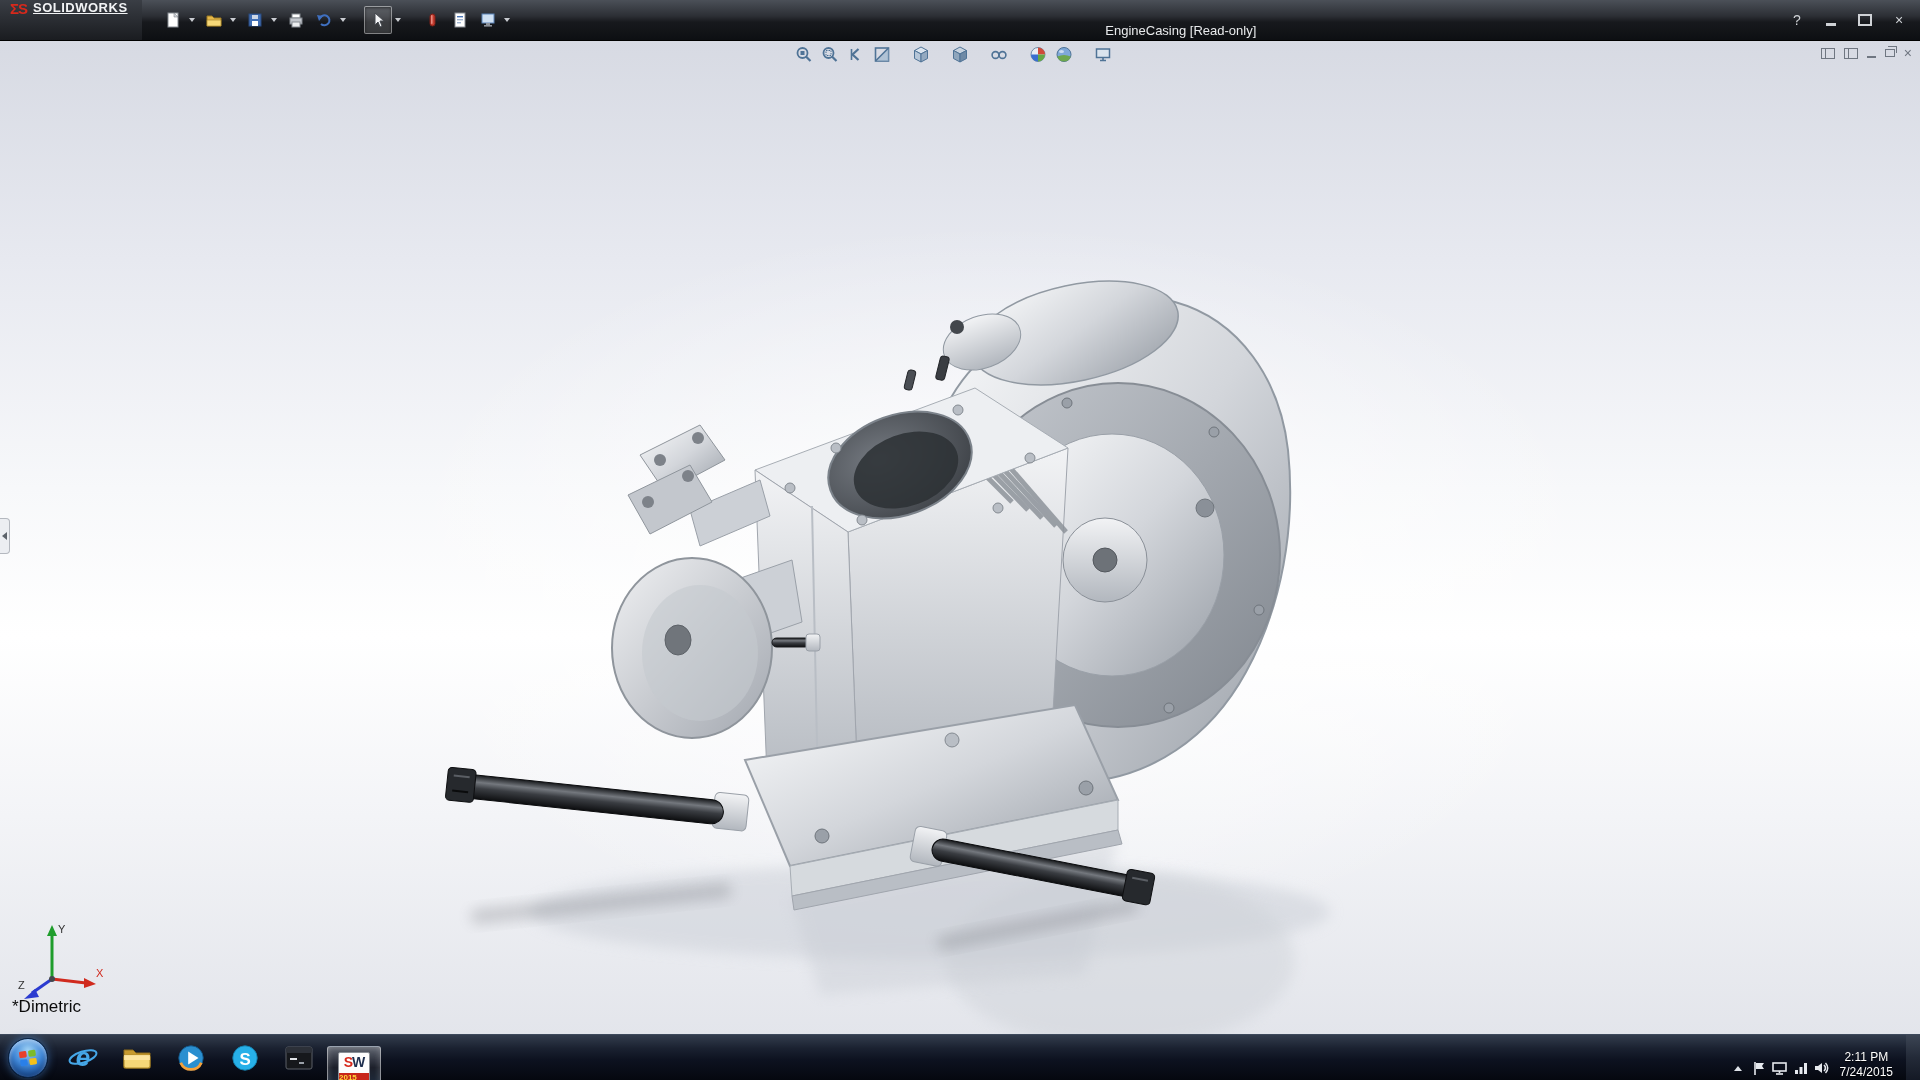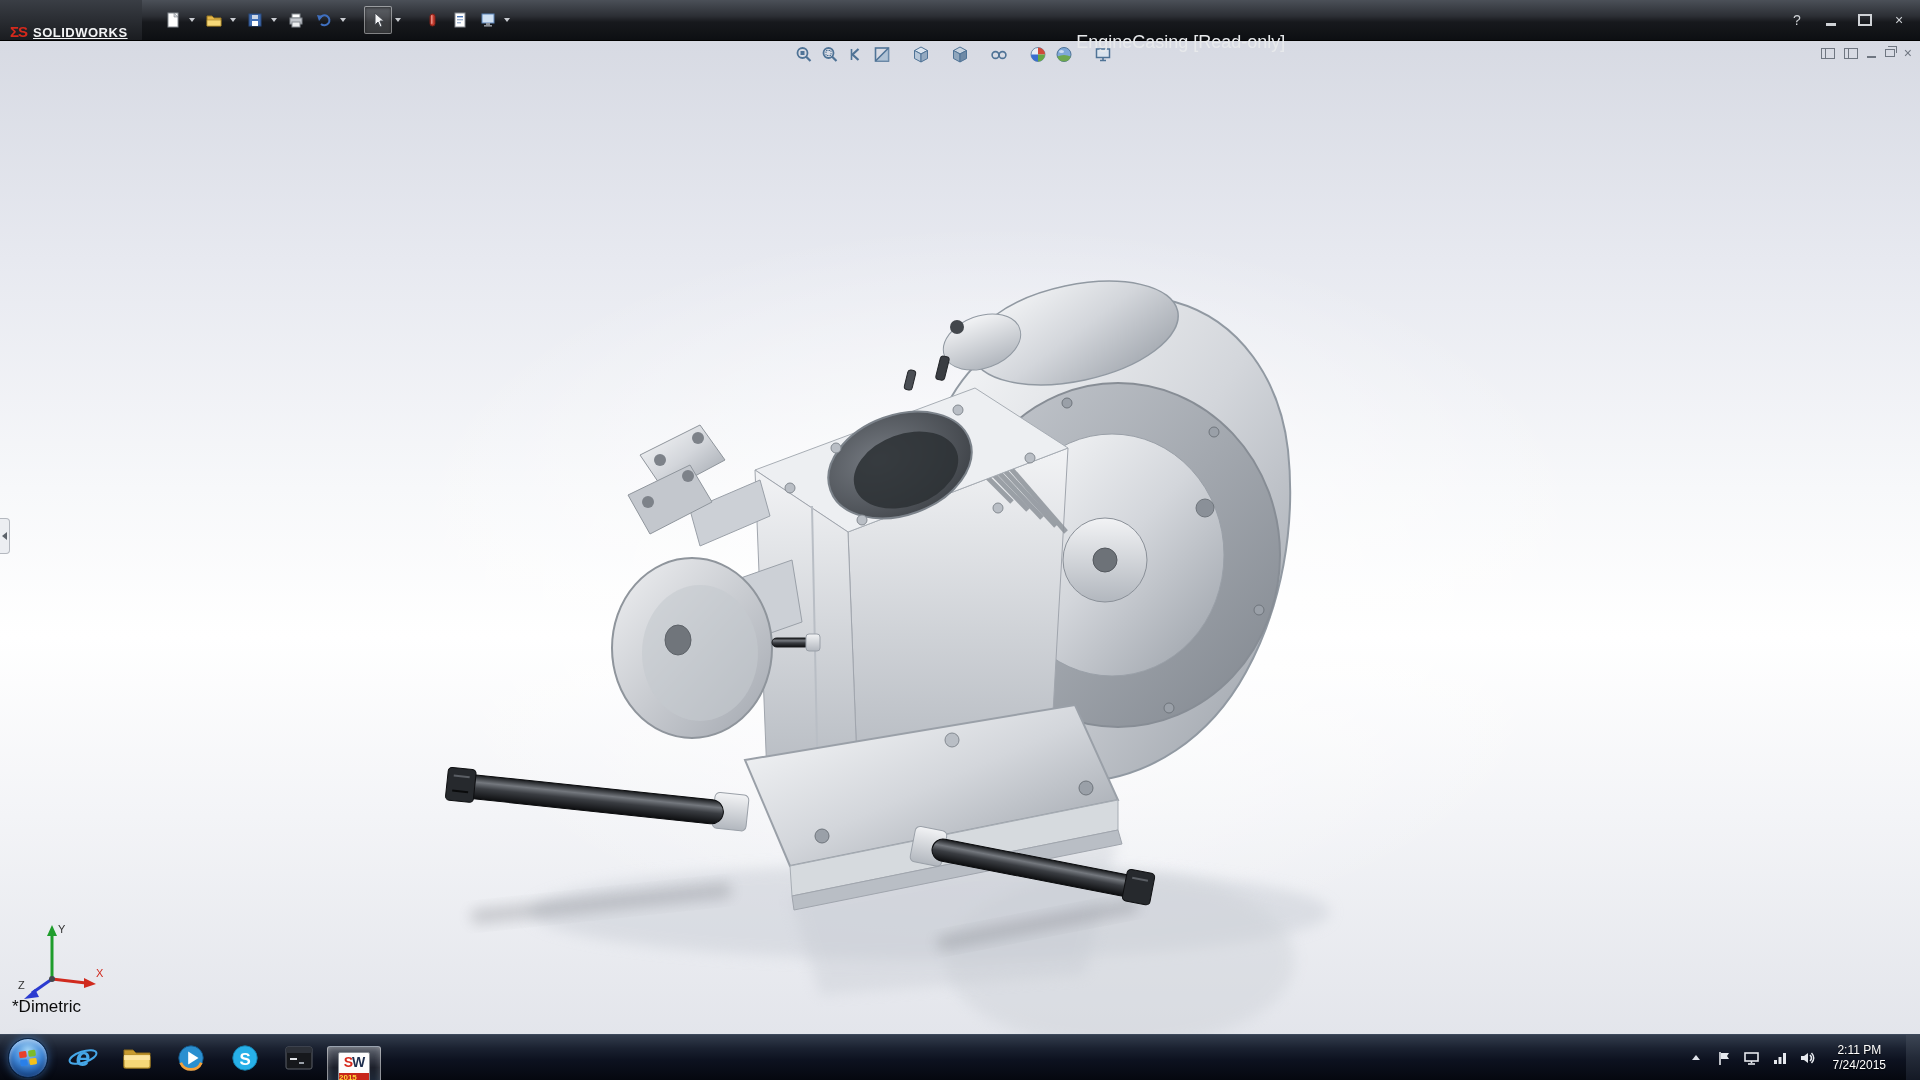--- a/index.html
+++ b/index.html
@@ -9,32 +9,32 @@
     background:#000;
     -webkit-font-smoothing:antialiased;
   }
   
   .titlebar{
     position:absolute;top:0;left:0;right:0;height:40px;
     background:linear-gradient(#4b5058 0%,#2c2f35 40%,#17191d 55%,#0d0f12 100%);
     display:flex;align-items:center;z-index:30;
     border-bottom:1px solid #000;
   }
-  .logo{display:flex;align-items:flex-end;gap:6px;padding:0 14px 0 10px;height:100%;
+  .logo{display:flex;align-items:flex-start;gap:6px;padding:0 14px 0 10px;height:100%;
     background:linear-gradient(#3a3e45,#1a1c20);}
   .logo-mark{color:#d6291c;font-weight:bold;font-size:15px;letter-spacing:-1px;}
   .logo-text{color:#f2f3f5;font-weight:bold;font-size:13px;letter-spacing:.5px;text-decoration:underline;}
   .qat{display:flex;align-items:center;gap:2px;margin-left:18px;}
   .tb-btn{width:26px;height:26px;display:flex;align-items:center;justify-content:center;border-radius:2px;}
   .tb-btn.active{background:rgba(255,255,255,.16);border:1px solid rgba(255,255,255,.38);box-shadow:inset 0 1px 3px rgba(0,0,0,.5);}
   .caret{width:0;height:0;border-left:3.5px solid transparent;border-right:3.5px solid transparent;border-top:4px solid #c9ccd1;margin:0 4px 0 1px;}
   .qat .gap{width:10px;}
   .win-title{
-    position:absolute;left:61.5%;top:16px;height:52px;transform:translateX(-50%);
-    display:flex;align-items:center;color:#e8eaec;font-size:18px;white-space:nowrap;
+    position:absolute;left:61.5%;top:4px;height:52px;transform:translateX(-50%);
+    display:flex;align-items:center;color:#e8eaec;font-size:13px;white-space:nowrap;
   }
   .win-controls{position:absolute;right:6px;top:0;height:40px;display:flex;align-items:center;gap:4px;}
   .wc{width:30px;height:22px;display:flex;align-items:center;justify-content:center;color:#cfd2d6;font-size:14px;border-radius:2px;}
   .glyph-min{width:10px;height:3px;background:#cfd2d6;margin-top:8px;}
   .glyph-max{width:10px;height:8px;border:2px solid #cfd2d6;}
   
   .viewport{
     position:absolute;top:40px;left:0;right:0;bottom:45px;
     background:linear-gradient(180deg,#d7dae3 0%,#e7e9f0 22%,#f7f8fa 45%,#ffffff 60%,#f3f4f7 78%,#e3e5eb 100%);
     overflow:hidden;
@@ -84,21 +84,21 @@
     border:1px solid rgba(255,255,255,.5);
     background:linear-gradient(rgba(255,255,255,.30), rgba(255,255,255,.08) 50%, rgba(120,170,230,.25));
     box-shadow:inset 0 0 6px rgba(255,255,255,.25);
     margin-top:20px;
   }
   .sw-icon{width:30px;height:30px;background:#fdfdfd;border:1px solid #8a8f96;border-radius:2px;position:relative;display:flex;align-items:flex-start;justify-content:center;}
   .sw-letters{font-weight:bold;font-size:14px;line-height:19px;letter-spacing:-1px;}
   .sw-s{color:#d6291c;}
   .sw-w{color:#1d2e4e;}
   .sw-ribbon{position:absolute;left:0;right:0;bottom:0;height:10px;background:#c8271b;color:#ffd83a;font-size:8px;font-weight:bold;text-align:left;line-height:10px;border-radius:0 0 2px 2px;}
-  .tray{margin-left:auto;display:flex;align-items:center;gap:10px;height:100%;}
+  .tray{margin-left:auto;display:flex;align-items:flex-end;gap:3px;height:100%;}
   .tray-btn{display:flex;align-items:center;justify-content:center;width:18px;height:24px;}
   .chevron-up{width:0;height:0;border-left:4px solid transparent;border-right:4px solid transparent;border-bottom:5px solid #dfe3e9;}
   .clock{text-align:center;color:#fff;font-size:12px;line-height:15px;padding:0 6px;text-shadow:0 1px 1px rgba(0,0,0,.8);}
   .show-desktop{width:14px;height:45px;background:linear-gradient(#3c4554,#232a38 50%,#141925);border-left:1px solid #5d6activate;border-left-color:#5d6778;margin-left:4px;}
 </style>
 </head>
 <body>
 
 <div class="titlebar">
   <div class="logo">

